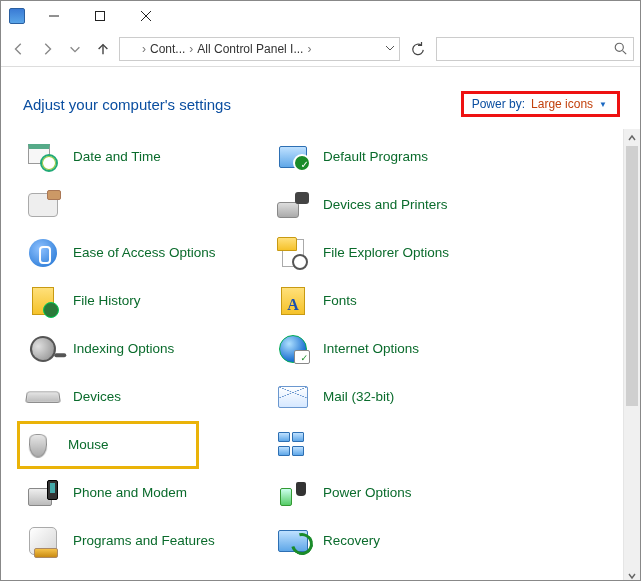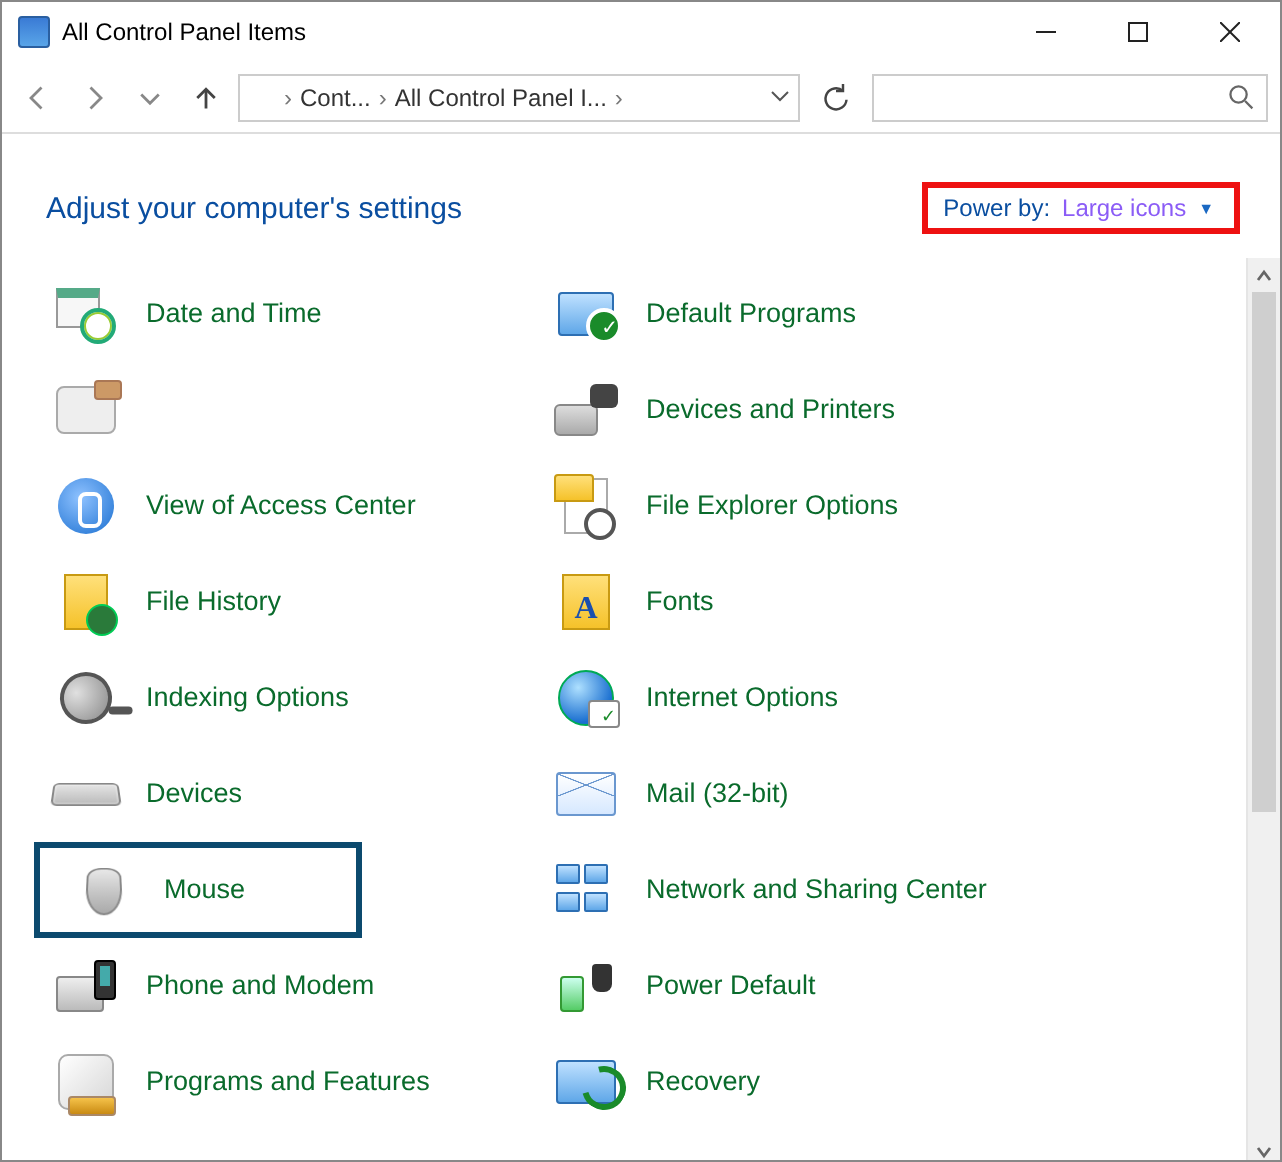--- a/index.html
+++ b/index.html
@@ -94,21 +94,21 @@
     color: #0a4ea0;
     flex: 1;
   }
   .viewby {
     border: 3px solid #e11;
     padding: 3px 10px 3px 8px;
     display: flex; align-items: center; gap: 6px;
     font-size: 12px;
   }
   .viewby .lbl { color: #0a4ea0; }
-  .viewby .val { color: #8b5cf6; }
+  .viewby .val { color: #c2410c; }
   .viewby .caret { color: #1a68c2; font-size: 8px; }
 
   .content {
     position: relative;
     height: calc(581px - 30px - 36px - 60px);
     padding: 4px 0 4px 20px;
   }
   .grid {
     display: grid;
     grid-template-columns: 250px 320px;
@@ -125,24 +125,24 @@
     width: 36px; height: 36px;
     display: flex; align-items: center; justify-content: center;
     flex-shrink: 0;
   }
   .item .label {
     color: #0a6b2c;
     font-size: 13.5px;
     line-height: 1.15;
   }
   .item.hl {
-    border: 3px solid #0c4a6e;
+    border: 3px solid #eab308;
     margin-left: -4px;
-    padding-left: 14px;
-    width: 164px;
+    padding-left: 0;
+    width: 182px;
   }
 
   .scrollbar {
     position: absolute;
     right: 0; top: 0; bottom: 0;
     width: 17px;
     background: #f0f0f0;
     border-left: 1px solid #e5e5e5;
   }
   .scrollbar .arrow {
@@ -213,21 +213,20 @@
   .ic-power .plug { width: 10px; height: 14px; background:#333; position:absolute; right:0; top:2px; border-radius:2px 2px 4px 4px; }
 
   .ic-recovery { width: 30px; height: 22px; background: linear-gradient(#bfe1ff,#5fa7e8); border:1px solid #2d6fb3; border-radius:2px; position:relative; }
   .ic-recovery::after { content:""; position:absolute; right:-6px; bottom:-4px; width:16px; height:16px; border-radius:50%; border:3px solid #1a8b2a; border-left-color:transparent; transform:rotate(30deg); }
 </style>
 </head>
 <body>
 
 <div class="titlebar">
   <span class="ti"></span>
-  <span class="title">All Control Panel Items</span>
   <div class="winbtns">
     <div class="winbtn">
         <svg viewBox="0 0 10 10">
           <line x1="0" y1="5" x2="10" y2="5"></line>
         </svg>
       </div>
     <div class="winbtn">
         <svg viewBox="0 0 10 10">
           <rect x="0.5" y="0.5" width="9" height="9"></rect>
         </svg>
@@ -328,21 +327,21 @@
             <div class="cam"></div>
           </div>
         </div>
       <span class="label">Devices and Printers</span>
     </div>
 
     <div class="item">
       <div class="iconwrap">
           <div class="ic-ease"></div>
         </div>
-      <span class="label">View of Access Center</span>
+      <span class="label">Ease of Access Options</span>
     </div>
     <div class="item">
       <div class="iconwrap">
           <div class="ic-fileexp"></div>
         </div>
       <span class="label">File Explorer Options</span>
     </div>
 
     <div class="item">
       <div class="iconwrap">
@@ -393,40 +392,39 @@
     </div>
     <div class="item">
       <div class="iconwrap">
           <div class="ic-net">
             <span></span>
             <span></span>
             <span></span>
             <span></span>
           </div>
         </div>
-      <span class="label">Network and Sharing Center</span>
     </div>
 
     <div class="item">
       <div class="iconwrap">
           <div class="ic-phone">
             <div class="m"></div>
             <div class="p"></div>
           </div>
         </div>
       <span class="label">Phone and Modem</span>
     </div>
     <div class="item">
       <div class="iconwrap">
           <div class="ic-power">
             <div class="batt"></div>
             <div class="plug"></div>
           </div>
         </div>
-      <span class="label">Power Default</span>
+      <span class="label">Power Options</span>
     </div>
 
     <div class="item">
       <div class="iconwrap">
           <div class="ic-programs"></div>
         </div>
       <span class="label">Programs and Features</span>
     </div>
     <div class="item">
       <div class="iconwrap">

